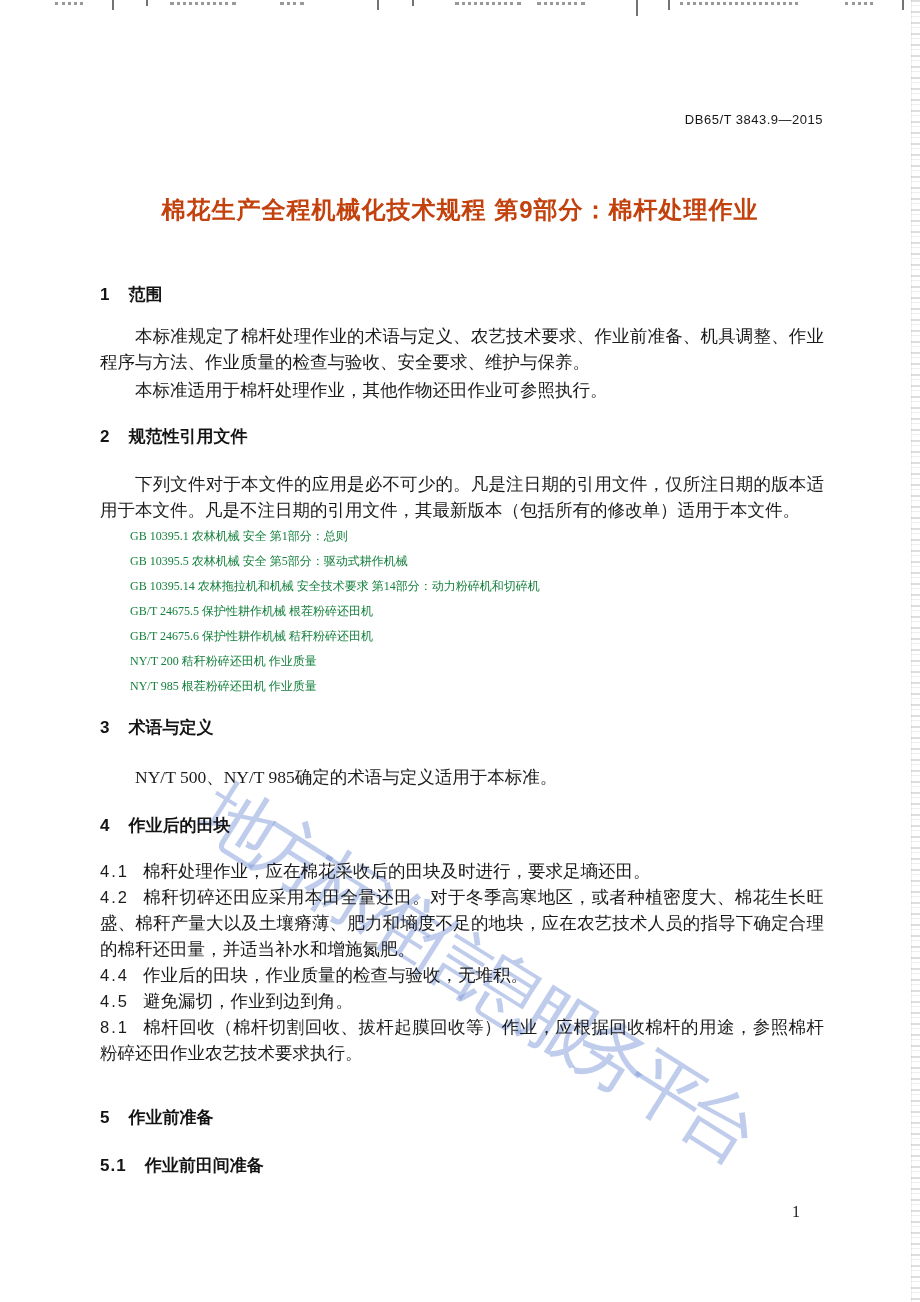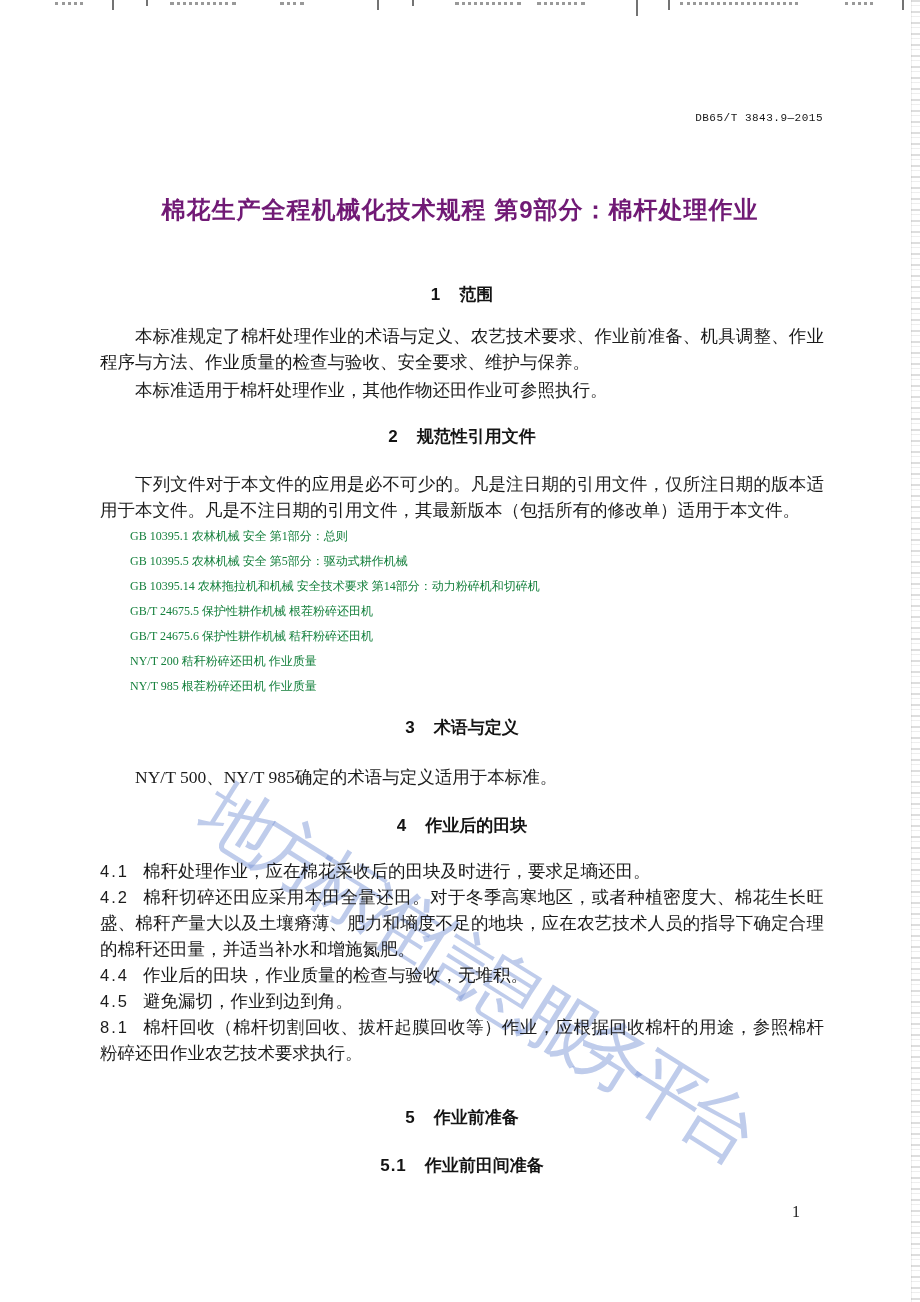--- a/index.html
+++ b/index.html
@@ -30,34 +30,34 @@
     position:absolute;left:228px;top:772px;z-index:0;
     font-size:75px;letter-spacing:-12px;line-height:1;
     color:rgba(122,148,214,.48);
     transform:rotate(32deg);transform-origin:0 0;
     white-space:nowrap;pointer-events:none;
     font-family:"Liberation Serif","DejaVu Serif",serif;
   }
   
   .doc-code{
     position:absolute;top:112px;right:97px;z-index:1;
-    font-family:Liberation Mono, monospace;
-    font-size:11px;letter-spacing:.5px;color:#161616;
+    font-family:Liberation Sans, sans-serif;
+    font-size:13px;letter-spacing:.5px;color:#161616;
   }
   .doc-title{
     position:absolute;top:194px;left:0;width:100%;z-index:1;
     margin:0;text-align:center;
     font-family:"Liberation Sans","DejaVu Sans",sans-serif;
-    font-size:24px;font-weight:bold;letter-spacing:1px;color:#701a75;
+    font-size:24px;font-weight:bold;letter-spacing:1px;color:#c2410c;
   }
   .blk{position:absolute;left:100px;width:724px;z-index:1;}
   .sec-h{
     margin:0;
     font-family:"Liberation Sans","DejaVu Sans",sans-serif;
-    font-size:17px;font-weight:bold;color:#141414;text-align:center;
+    font-size:17px;font-weight:bold;color:#141414;
   }
   .sec-h .hnum{margin-right:18px;letter-spacing:1px;}
   .body-p{
     margin:0;font-size:17.5px;line-height:26px;text-align:justify;color:#1b1b1b;
   }
   .body-p.indent{text-indent:2em;}
   .refs p{
     margin:0;padding-left:30px;font-size:12px;line-height:25px;color:#15803d;
   }
   .item{margin:0;font-size:17.5px;line-height:26px;text-align:justify;color:#1b1b1b;}

